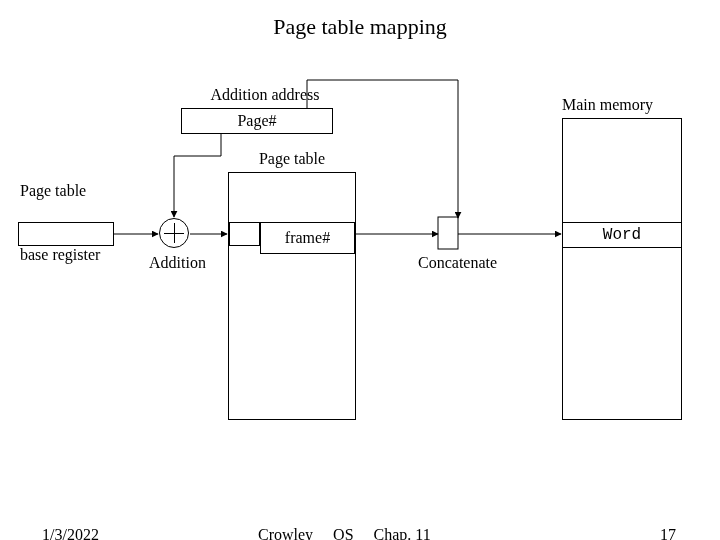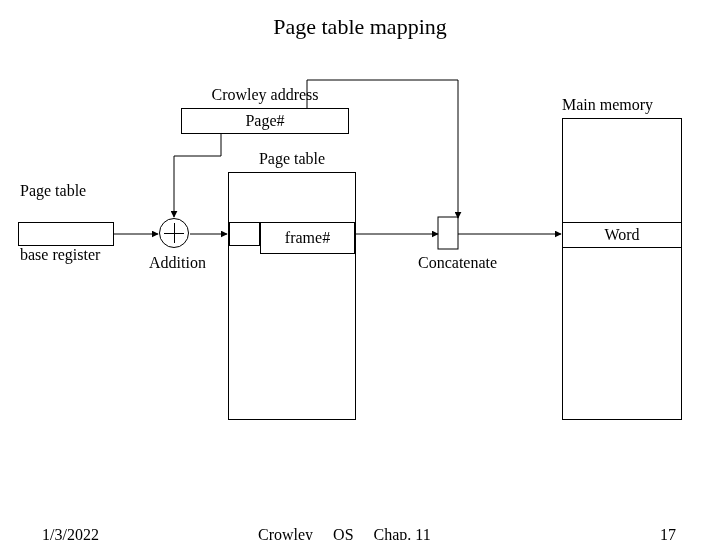--- a/index.html
+++ b/index.html
@@ -35,21 +35,21 @@
   .lbl.center {
     text-align: center;
   }
   .cell {
     display:flex;
     align-items:center;
     justify-content:center;
     font-size:16px;
   }
   
-  #va { left:181px; top:108px; width:168px; height:26px; display:flex; }
+  #va { left:181px; top:108px; width:152px; height:26px; display:flex; }
   #va .half { flex:1; border-right:1px solid #000; }
   #va .half:last-child { border-right:none; }
   
   #ptbr { left:18px; top:222px; width:96px; height:24px; }
   
   #pt { left:228px; top:172px; width:128px; height:248px; }
   
   #frame { left:260px; top:222px; width:95px; height:32px; border-left:1px solid #000; }
   #frameLeftBox { left:229px; top:222px; width:31px; height:24px; border:1px solid #000; }
   
@@ -90,21 +90,21 @@
   }
   .footer .date { position:absolute; left:42px; }
   .footer .mid  { position:absolute; left:258px; }
   .footer .page { position:absolute; right:44px; }
 </style>
 </head>
 <body>
 
 <div class="title">Page table mapping</div>
 
-<div class="lbl center" style="left:181px; top:86px; width:168px;">Crowley address</div>
+<div class="lbl center" style="left:181px; top:86px; width:168px;">Addition address</div>
 
 <div id="va" class="bx">
   <div class="half cell">Page#</div>
 </div>
 
 <div class="lbl" style="left:20px; top:182px;">Page table</div>
 <div class="lbl" style="left:20px; top:200px;margin-top:46px;">base register</div>
 
 <div id="ptbr" class="bx"></div>
 
@@ -118,21 +118,21 @@
 
 <div id="frameLeftBox" class="" style="position:absolute; box-sizing:border-box;"></div>
 <div id="frame" class="bx cell">frame#</div>
 
 <div class="lbl" style="left:418px; top:254px;">Concatenate</div>
 
 <div class="lbl" style="left:562px; top:96px; width:130px;">Main memory</div>
 
 <div id="mm" class="bx"></div>
 
-<div id="word" class="cell" style="position:absolute;">Word</div>
+<div id="word" class="cell" style="position:absolute;font-family:Liberation Mono, monospace;">Word</div>
 
 <svg class="wires">
   <defs>
     <marker id="arr" viewBox="0 0 10 10" refX="9" refY="5" markerWidth="7" markerHeight="7" orient="auto-start-reverse">
       <path d="M0,0 L10,5 L0,10 z" fill="#000"></path>
     </marker>
   </defs>
 
   <line x1="114" y1="234" x2="158" y2="234" stroke="#000" stroke-width="1" marker-end="url(#arr)"></line>
 

